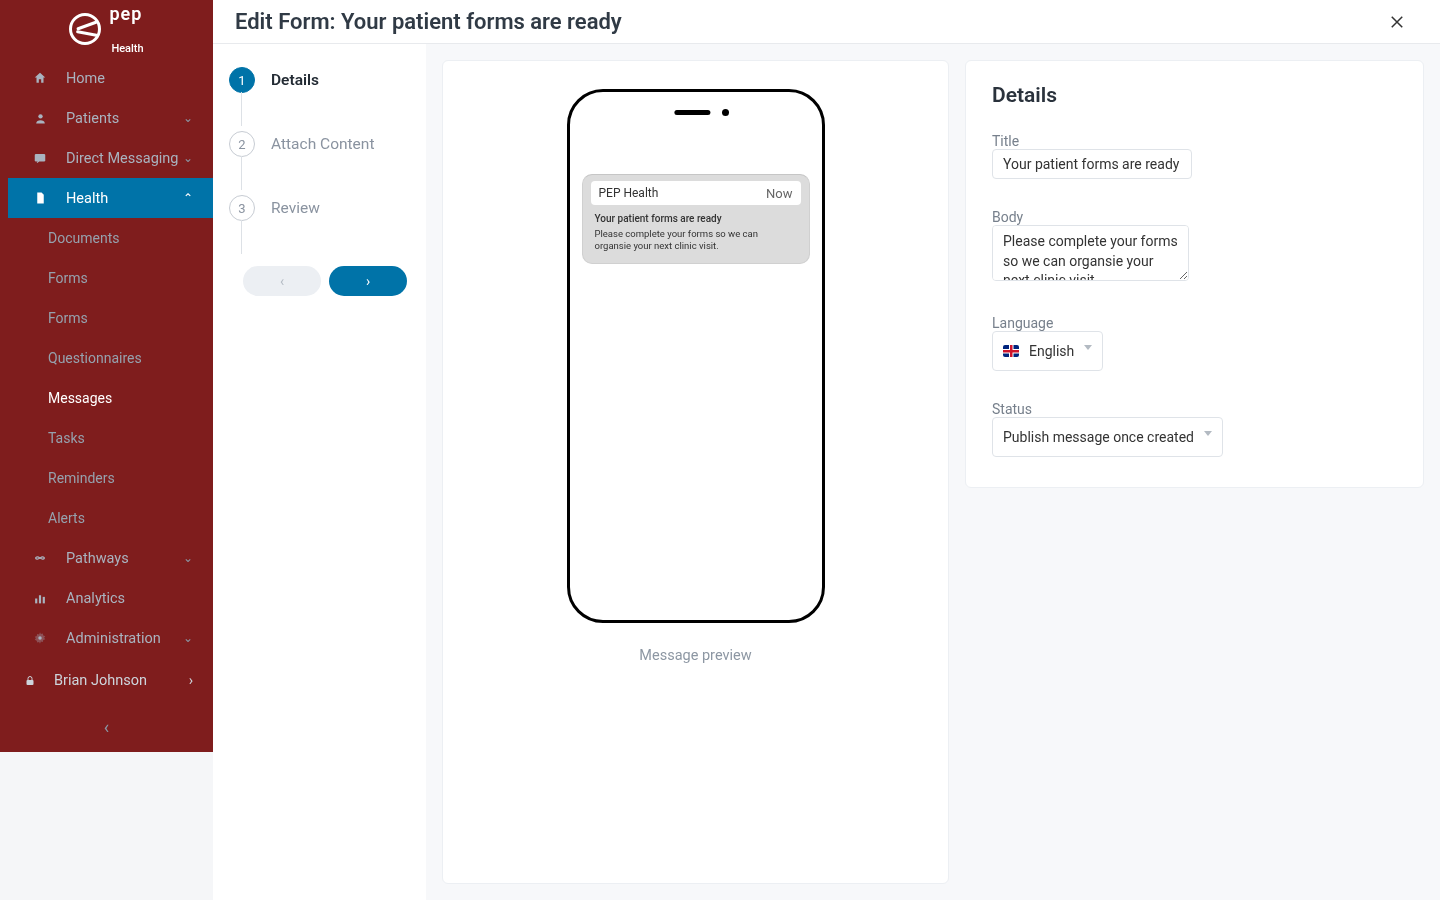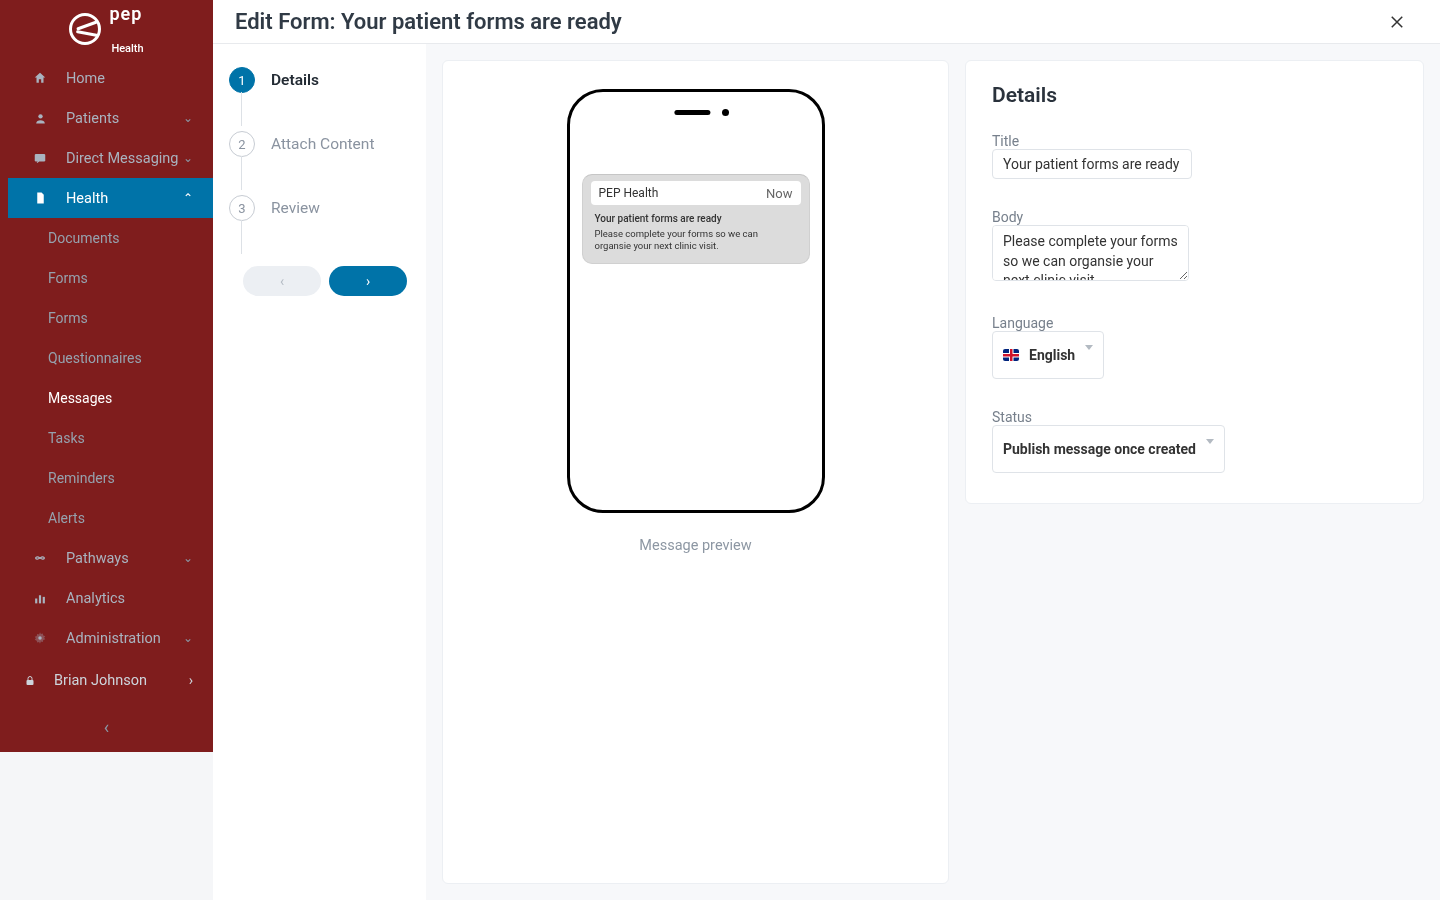--- a/index.html
+++ b/index.html
@@ -49,42 +49,42 @@
   .step-label { font-size:15.5px; color:#8a93a0; }
   .step.active .step-label { color:#232b34; font-weight:600; }
   .step-nav { display:flex; gap:8px; margin-top:40px; padding-left:20px;}
   .step-btn { width:78px; height:30px; border-radius:15px; display:flex; align-items:center; justify-content:center; font-size:14px; cursor:pointer; }
   .step-btn.prev { background:#eceff3; color:#b4bbc4; }
   .step-btn.next { background:#0073a8; color:#fff; }
 
   
   .preview-col { flex:1; padding:16px; display:flex; }
   .preview-card { flex:1; background:#fff; border:1px solid #eceff3; border-radius:6px; display:flex; flex-direction:column; align-items:center; padding:28px 10px 16px; }
-  .phone { width:258px; height:424px; border:3px solid #000; border-radius:36px; position:relative; overflow:hidden; background:#fff; }
+  .phone { width:258px; height:534px; border:3px solid #000; border-radius:36px; position:relative; overflow:hidden; background:#fff; }
   .phone-speaker { position:absolute; top:18px; left:50%; transform:translateX(-60%); width:36px; height:5px; background:#000; border-radius:3px; }
   .phone-cam { position:absolute; top:17px; left:50%; transform:translateX(26px); width:7px; height:7px; background:#000; border-radius:50%; }
   .notif { position:absolute; top:82px; left:12px; right:12px; background:#dcdcdc; border-radius:10px; padding:6px 8px 10px; border:1px solid #d0d0d0; border-top-color:#c6c6c6;}
   .notif-top { background:#fff; border-radius:4px; height:24px; display:flex; align-items:center; padding:0 8px; font-size:12px; color:#333; }
   .notif-top .app { flex:1; font-weight:400; }
   .notif-top .time { color:#666; font-size:13px;}
   .notif-title { font-size:10px; color:#333; margin:8px 4px 4px; font-weight:500;}
   .notif-body { font-size:9.5px; color:#333; margin:0 4px; line-height:1.3; }
   .preview-caption { margin-top:24px; font-size:14.5px; color:#8d97a3; }
 
   
   .details-col { width:475px; padding:16px 16px 0 0; }
   .details-card { background:#fff; border:1px solid #eceff3; border-radius:6px; padding:22px 26px 26px; }
   .details-card h2 { font-size:21px; font-weight:600; color:#2a323c; margin-bottom:20px; }
   .field-row { display:flex; align-items:flex-start; margin-bottom:24px;flex-direction:column; }
   .field-row:last-child { margin-bottom:4px; }
   .field-label { width:155px; font-size:14px; color:#77808c; padding-top:6px; }
   .field-control { flex:1; }
   .text-input { width:100%; height:30px; border:1px solid #dfe3e8; border-radius:4px; padding:0 10px; font-size:14px; color:#333; font-family:inherit;}
   .textarea { width:100%; height:56px; border:1px solid #dfe3e8; border-radius:4px; padding:6px 10px; font-size:14px; color:#333; resize:vertical; font-family:inherit; line-height:1.4;}
-  .select { width:100%; height:48px; border:1px solid #dfe3e8; border-radius:4px; padding:0 28px 0 10px; font-size:14px; color:#333; display:flex; align-items:center; position:relative; cursor:pointer; background:#fff;font-weight:bold;}
+  .select { width:100%; height:40px; border:1px solid #dfe3e8; border-radius:4px; padding:0 28px 0 10px; font-size:14px; color:#333; display:flex; align-items:center; position:relative; cursor:pointer; background:#fff;}
   .select::after { content:""; position:absolute; right:10px; top:13px; width:0; height:0; border-left:4px solid transparent; border-right:4px solid transparent; border-top:5px solid #b3bac2; }
   .flag { width:16px; height:12px; margin-right:10px; display:inline-block; border-radius:2px; background:
       linear-gradient(#cf142b,#cf142b) center/100% 2.5px no-repeat,
       linear-gradient(#cf142b,#cf142b) center/2.5px 100% no-repeat,
       linear-gradient(#fff,#fff) center/100% 4.5px no-repeat,
       linear-gradient(#fff,#fff) center/4.5px 100% no-repeat,
       #00247d;
   }
 
   svg { display:block; }

